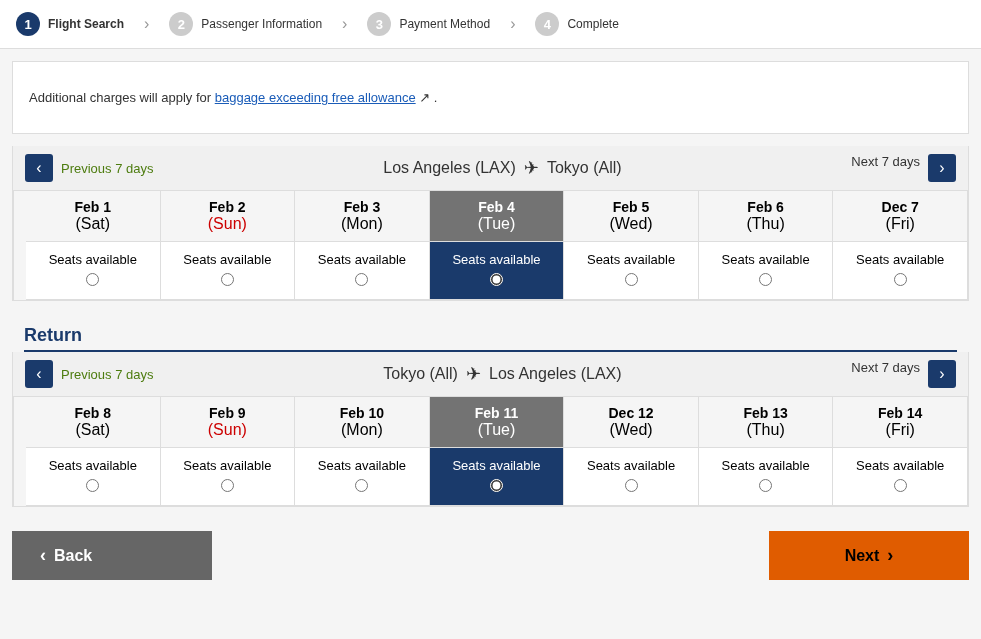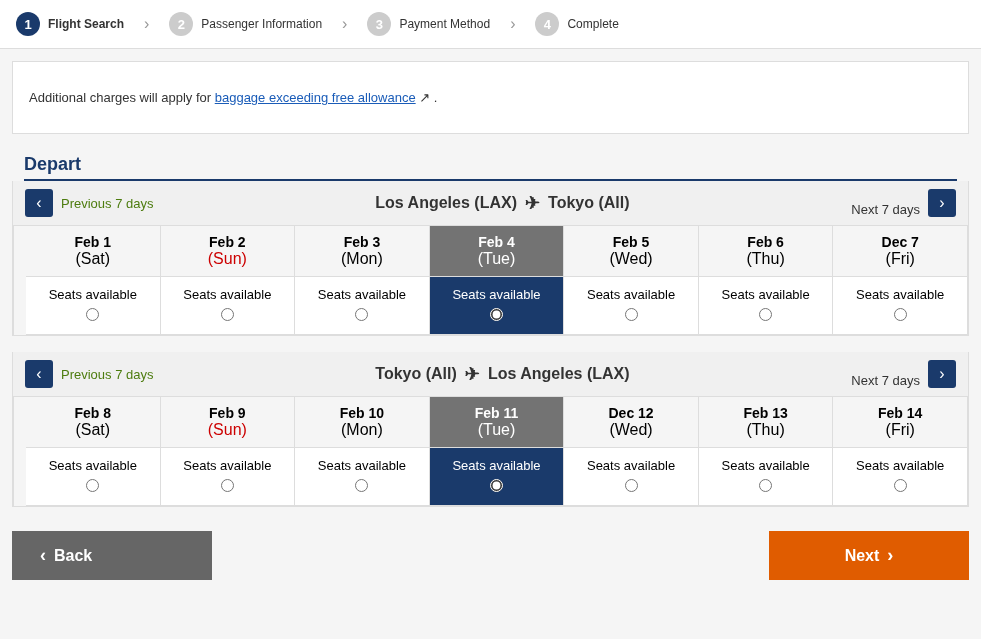--- a/index.html
+++ b/index.html
@@ -84,29 +84,29 @@
       align-items: center;
       justify-content: center;
     }
     .nav-prev { margin-right: 8px; }
     .nav-next { margin-left: 8px; }
     .nav-prev-text { font-size: 13px; color: #4d7c0f; }
     .nav-route {
       flex: 1;
       text-align: center;
       font-size: 16px;
-      font-weight: bold;
+      font-weight: normal;
       color: #333;
       display: flex;
       align-items: center;
       justify-content: center;
       gap: 8px;
     }
     .nav-next-text { font-size: 13px; color: #333; }
-    .nav-right { display: flex; align-items: flex-end; }
+    .nav-right { display: flex; align-items: flex-start; }
 
     
     .date-grid {
       display: grid;
       grid-template-columns: repeat(7, 1fr);
       border-left: 1px solid #ddd;
       padding-left: 12px;
     }
     .date-cell {
       border-right: 1px solid #ddd;
@@ -166,21 +166,21 @@
       font-size: 16px;
       font-weight: bold;
       cursor: pointer;
       display: flex;
       align-items: center;
       gap: 8px;
       min-width: 200px;
     }
     .next-btn {
       background: #e05c00;
-      color: #ffffff;
+      color: #000000;
       border: none;
       padding: 14px 28px;
       font-size: 16px;
       font-weight: bold;
       cursor: pointer;
       display: flex;
       align-items: center;
       gap: 8px;
       min-width: 200px;
       justify-content: center;
@@ -213,21 +213,20 @@
     <span class="step-number inactive">4</span>
     <span class="step-label">Complete</span>
   </div>
 </div>
 
 <div class="notice-bar">
   <span>Additional charges will apply for </span><a href="#">baggage exceeding free allowance</a> ↗<span> .</span>
 </div>
 
 <div style="margin: 0 12px;">
-  <div class="section-title">Depart</div>
   <div style="border: 1px solid #ddd; border-top: none;">
 
     <div class="calendar-nav">
       <button class="nav-arrow-btn nav-prev">‹</button>
       <span class="nav-prev-text">Previous 7 days</span>
       <div class="nav-route">
         <span>Los Angeles (LAX)</span>
         <span class="plane-icon">✈</span>
         <span>Tokyo (All)</span>
       </div>
@@ -264,20 +263,21 @@
         </div>
         <div class="date-cell">
           <div class="date-header"><strong>Dec 7</strong><span class="day-name">(Fri)</span></div>
           <div class="date-body"><label>Seats available</label><input type="radio" name="depart" style=""></div>
         </div>
       </div>
   </div>
 </div>
 
 <div style="margin: 16px 12px 0 12px;">
+  <div class="section-title">Return</div>
   <div style="border: 1px solid #ddd; border-top: none;">
 
     <div class="calendar-nav">
       <button class="nav-arrow-btn nav-prev">‹</button>
       <span class="nav-prev-text">Previous 7 days</span>
       <div class="nav-route">
         <span>Tokyo (All)</span>
         <span class="plane-icon">✈</span>
         <span>Los Angeles (LAX)</span>
       </div>

